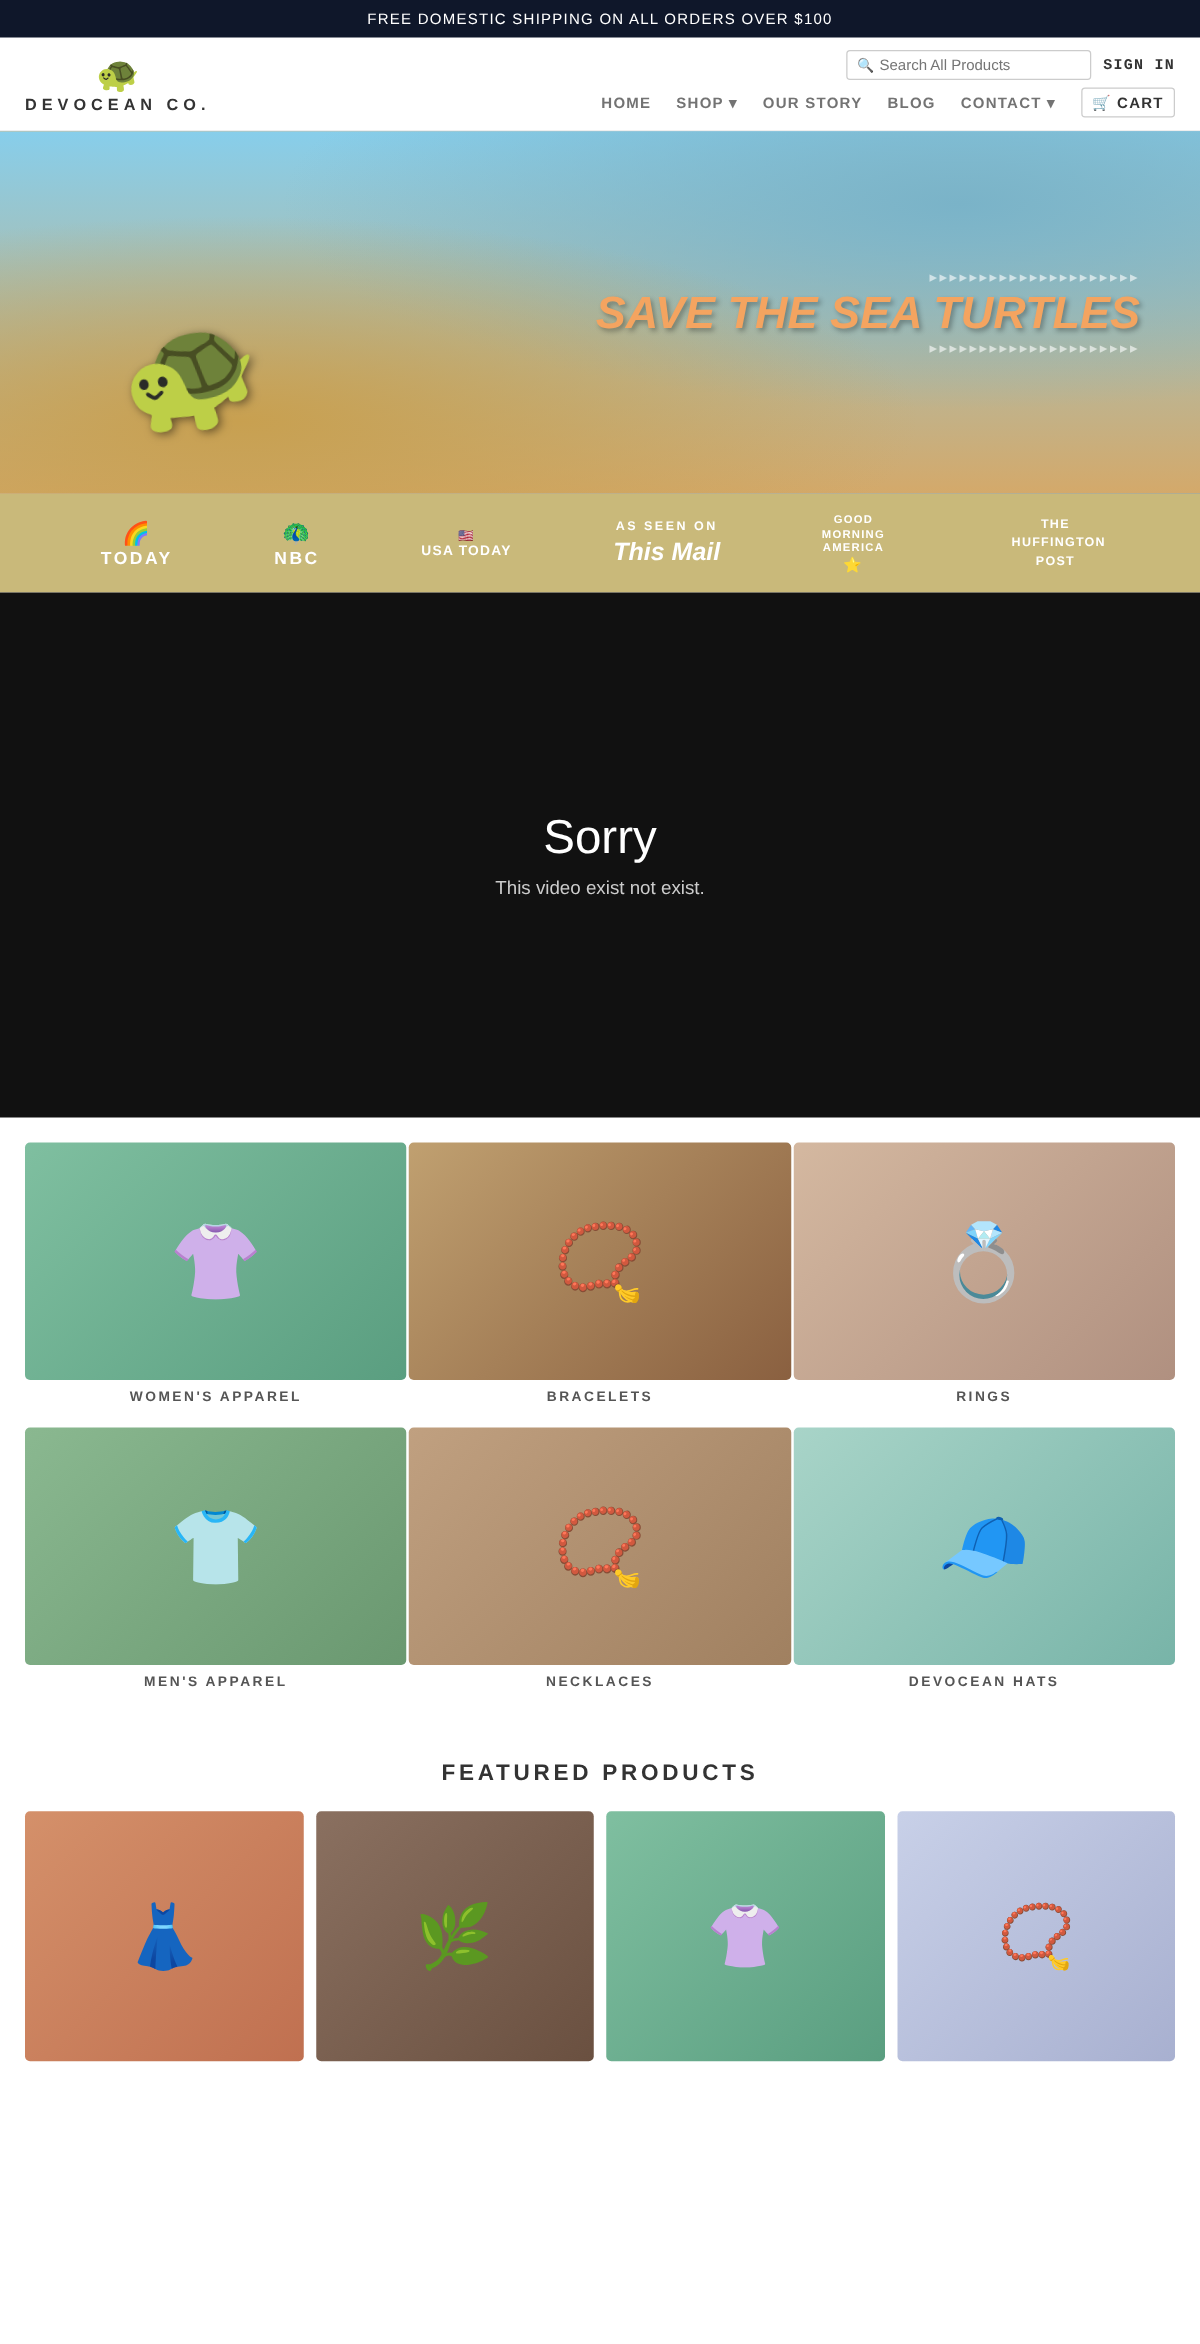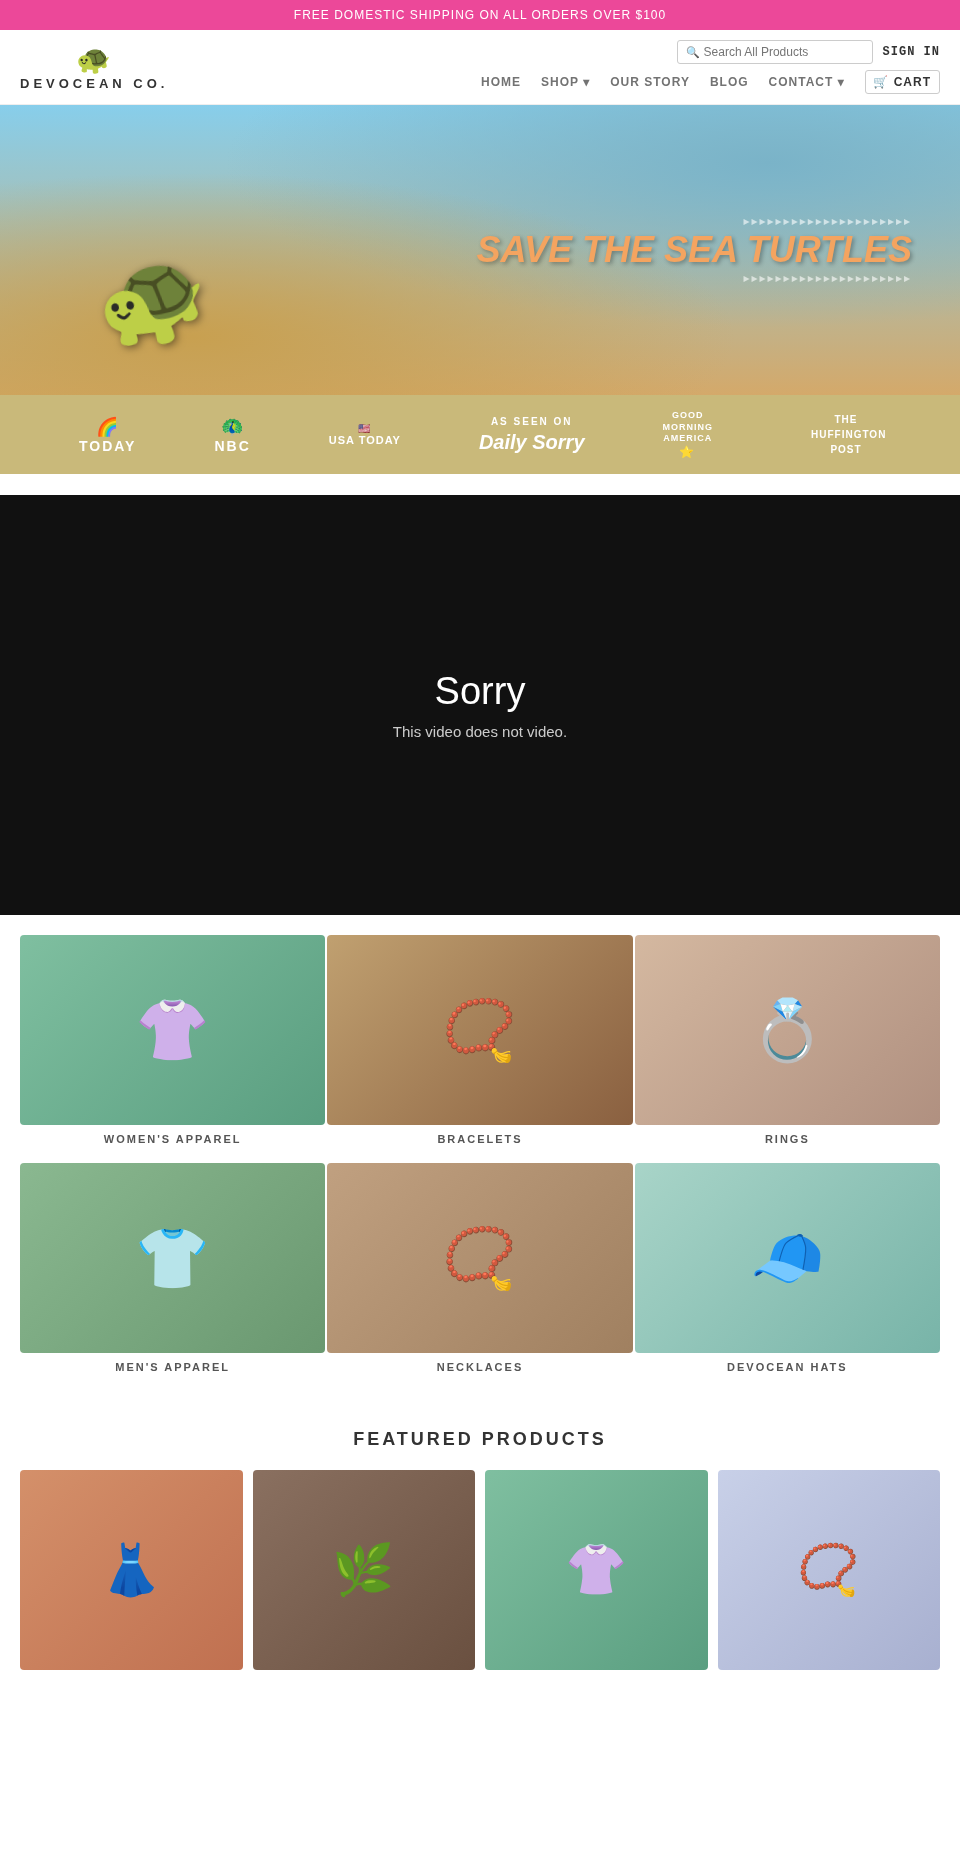--- a/index.html
+++ b/index.html
@@ -1,20 +1,20 @@
 <!DOCTYPE html>
 <html><head>
   <meta charset="utf-8">
   <style>
     * { margin: 0; padding: 0; box-sizing: border-box; }
     body { font-family: Arial, sans-serif; background: #fff; width: 960px; }
 
     
     .top-banner {
-      background: #ec4899;
+      background: #0f172a;
       text-align: center;
       padding: 8px;
       font-size: 12px;
       color: #fff;
       letter-spacing: 1px;
     }
 
     
     .header {
       display: flex;
@@ -168,21 +168,20 @@
 
     
     .video-section {
       background: #111;
       width: 100%;
       height: 420px;
       display: flex;
       align-items: center;
       justify-content: center;
       flex-direction: column;
-      margin-top: 21px;
     }
     .video-sorry {
       color: #fff;
       font-size: 38px;
       font-weight: 400;
       margin-bottom: 10px;
     }
     .video-msg {
       color: #ccc;
       font-size: 15px;
@@ -313,34 +312,34 @@
   <div class="media-logo" style="text-align:center;">
     <div style="font-size:18px;">🦚</div>
     <div style="font-size:14px; font-weight:900; letter-spacing:2px;">NBC</div>
   </div>
   <div class="media-logo" style="text-align:center;">
     <div style="font-size:10px; font-weight:bold;">🇺🇸</div>
     <div style="font-size:11px; font-weight:900; letter-spacing:1px;">USA TODAY</div>
   </div>
   <div style="text-align:center;">
     <div style="font-size:10px; letter-spacing:2px; color:#fff; font-weight:bold; margin-bottom:4px;">AS SEEN ON</div>
-    <div style="font-size:20px; font-weight:900; color:#fff; font-style:italic;">Daily Sorry</div>
+    <div style="font-size:20px; font-weight:900; color:#fff; font-style:italic;">This Mail</div>
   </div>
   <div class="media-logo small" style="text-align:center; max-width:80px;">
     <div style="font-size:9px; font-weight:bold; letter-spacing:1px; line-height:1.3;">GOOD<br>MORNING<br>AMERICA</div>
     <div style="font-size:12px;">⭐</div>
   </div>
   <div class="media-logo small" style="text-align:center; max-width:90px;">
     <div style="font-size:10px; font-weight:900; letter-spacing:1px; line-height:1.5;margin-left:20px;">THE<br>HUFFINGTON<br>POST</div>
   </div>
 </div>
 
 <div class="video-section">
   <div class="video-sorry">Sorry</div>
-  <div class="video-msg">This video does not video.</div>
+  <div class="video-msg">This video exist not exist.</div>
 </div>
 
 <div class="product-grid">
 
   <div class="product-category">
     <div class="product-img-placeholder" style="background: linear-gradient(135deg, #7fbfa0, #5a9e80);">
       <span style="font-size:60px;">👚</span>
     </div>
     <div class="product-label">WOMEN'S APPAREL</div>
   </div>

